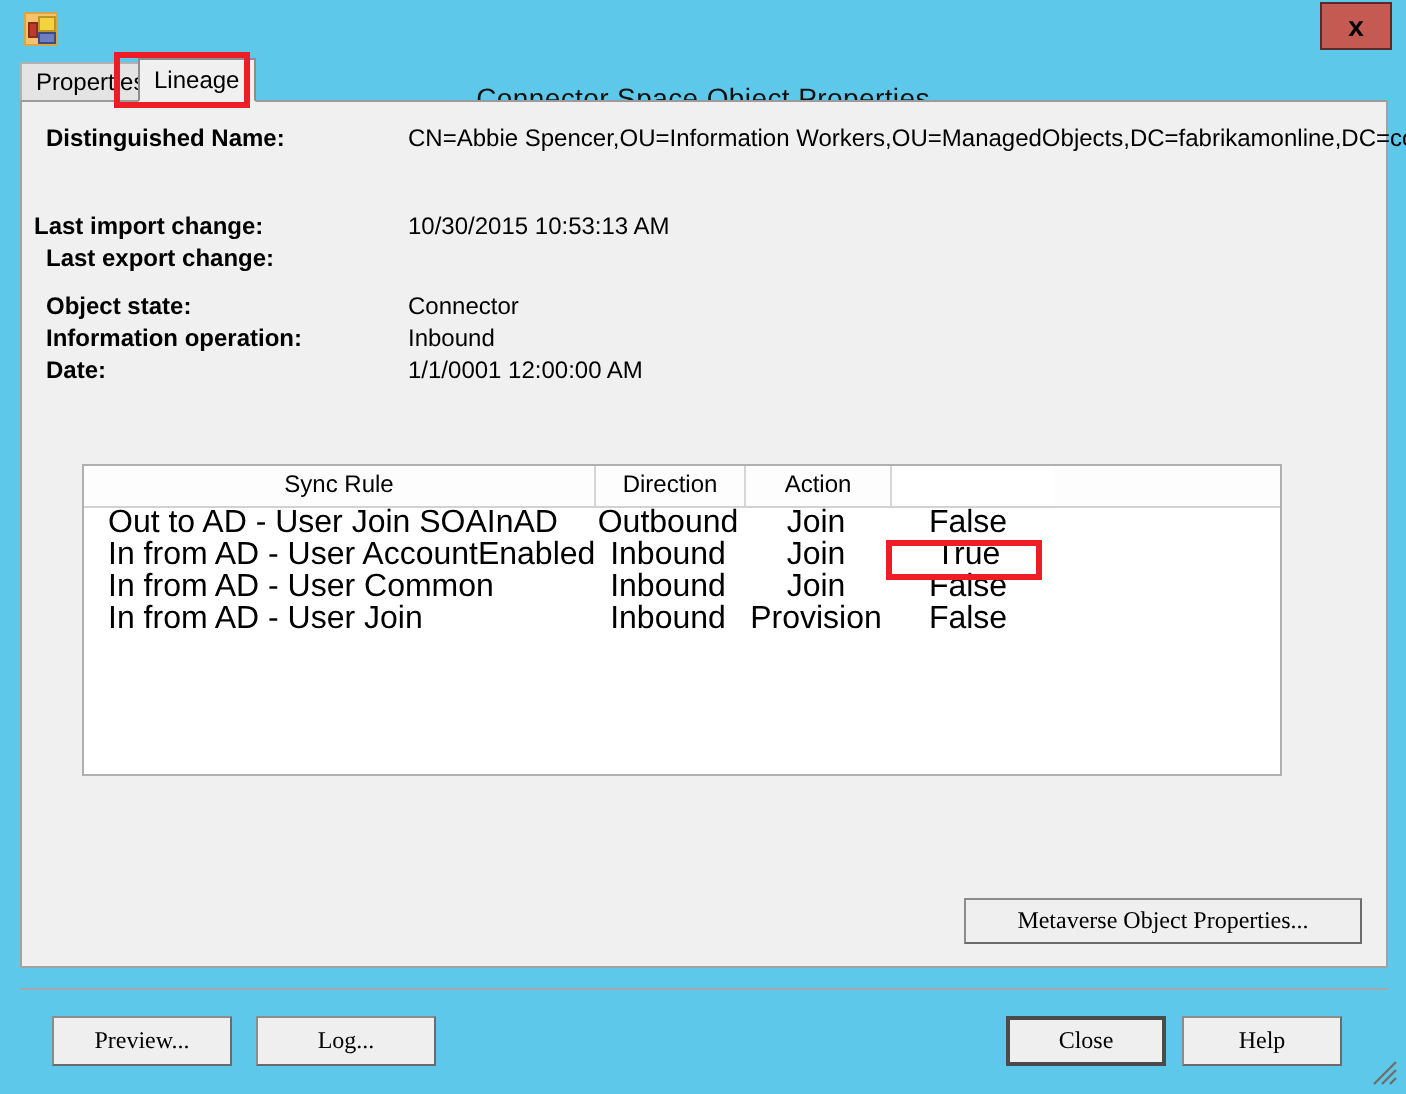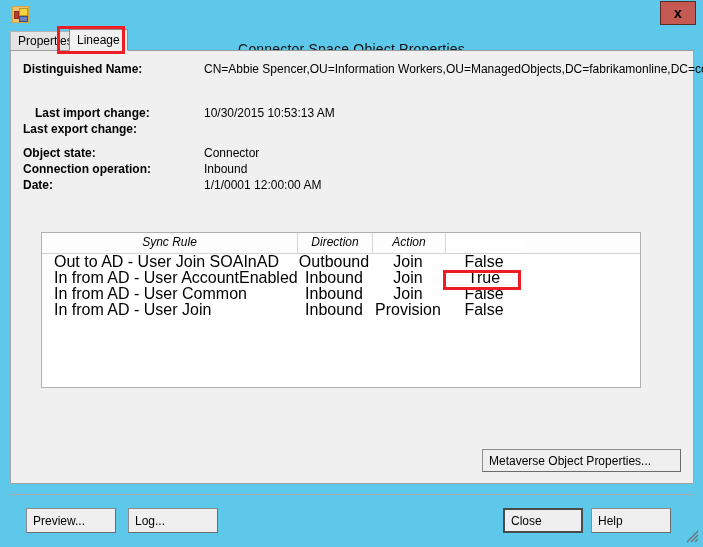--- a/index.html
+++ b/index.html
@@ -153,21 +153,20 @@
     background: #ffffff;
     border: 1px solid #b0b0b0;
     box-sizing: border-box;
   }
   .lv-header {
     position: absolute;
     left: 0; top: 0;
     width: 598px; height: 20px;
     background: #ffffff;
     border-bottom: 1px solid #d2d2d2;
-    font-style: italic;
   }
   .lv-th {
     position: absolute;
     top: 0;
     height: 20px;
     line-height: 19px;
     font-size: 12px;
     text-align: center;
     border-right: 1px solid #d6d6d6;
     box-sizing: border-box;
@@ -201,23 +200,23 @@
   
   .btn {
     position: absolute;
     box-sizing: border-box;
     background: #efefef;
     border: 1px solid #8c8c8c;
     border-right-color: #6b6b6b;
     border-bottom-color: #6b6b6b;
     font-size: 12px;
     color: #000;
-    text-align: left;
+    text-align: center;
     cursor: pointer;
-    font-family: Liberation Sans, sans-serif;
+    font-family: Liberation Serif, serif;
   }
   .btn.default {
     border: 2px solid #4b4b4b;
   }
 
   
   .hrule {
     position: absolute;
     left: 10px;
     width: 684px;
@@ -260,30 +259,30 @@
   <div class="tabstrip">
     <div class="tab inactive">Properties</div>
     <div class="tab active">Lineage</div>
   </div>
 
   <div class="tabpage">
 
     <div class="field-label" style="left:12px; top:11px;">Distinguished Name:</div>
     <div class="field-value" style="left:193px; top:11px;">CN=Abbie Spencer,OU=Information Workers,OU=ManagedObjects,DC=fabrikamonline,DC=com</div>
 
-    <div class="field-label" style="left:24px; top:55px;">Last import change:</div>
+    <div class="field-label" style="left:6px; top:55px;">Last import change:</div>
     <div class="field-value" style="left:193px; top:55px;">10/30/2015 10:53:13 AM</div>
 
     <div class="field-label" style="left:12px; top:71px;">Last export change:</div>
     <div class="field-value" style="left:193px; top:71px;"></div>
 
     <div class="field-label" style="left:12px; top:95px;">Object state:</div>
     <div class="field-value" style="left:193px; top:95px;">Connector</div>
 
-    <div class="field-label" style="left:12px; top:111px;">Connection operation:</div>
+    <div class="field-label" style="left:12px; top:111px;">Information operation:</div>
     <div class="field-value" style="left:193px; top:111px;">Inbound</div>
 
     <div class="field-label" style="left:12px; top:127px;">Date:</div>
     <div class="field-value" style="left:193px; top:127px;">1/1/0001 12:00:00 AM</div>
 
     <button class="btn" style="left:471px; top:398px; width:199px; height:23px;">Metaverse Object Properties...</button>
   </div>
 
   <div class="listview">
     <div class="lv-header">

